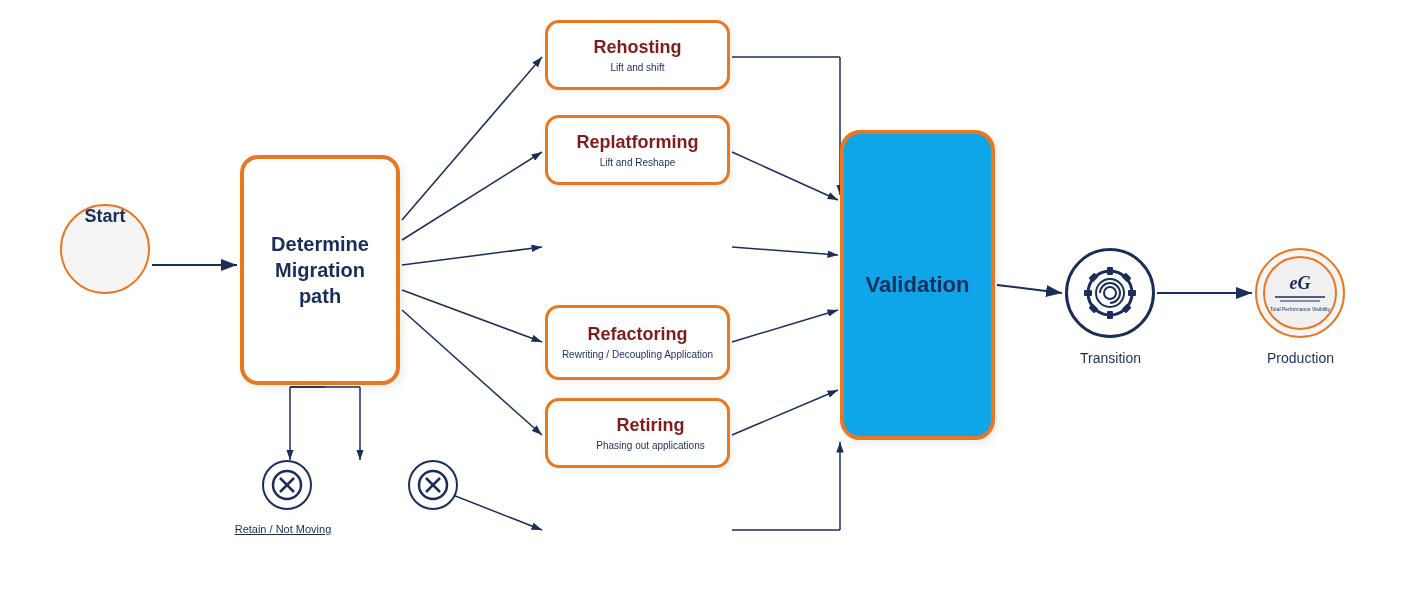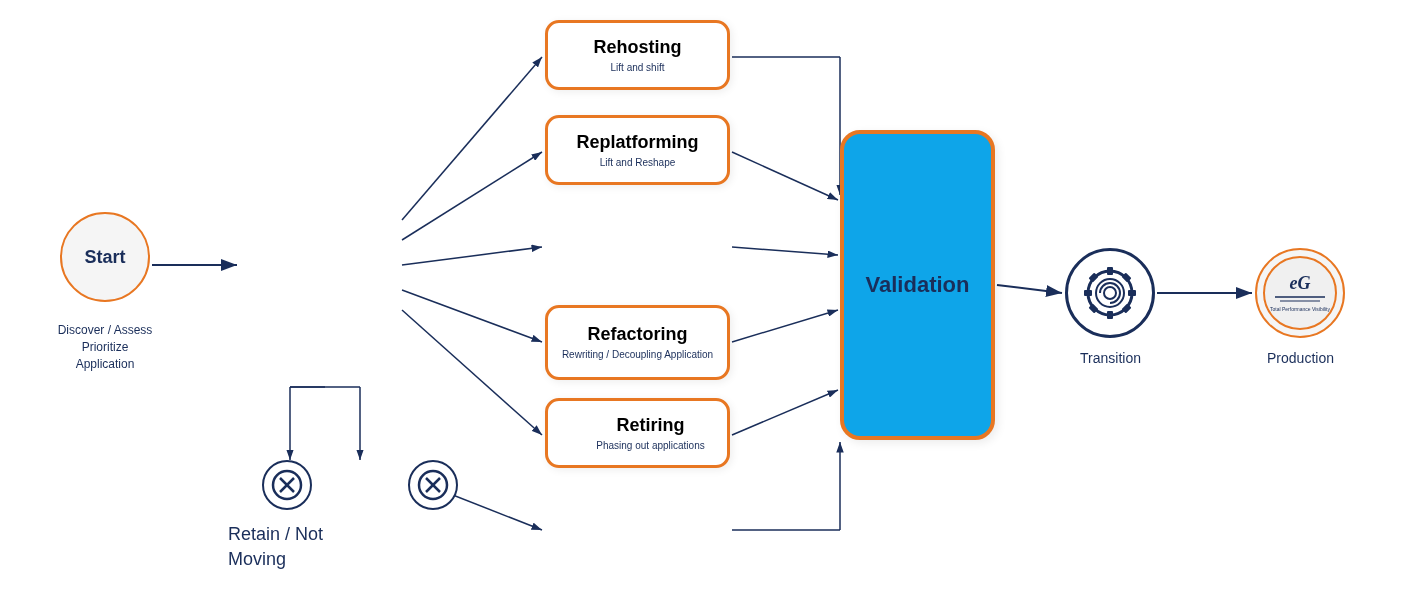--- a/index.html
+++ b/index.html
@@ -14,28 +14,28 @@
     .diagram {
       position: relative;
       width: 1402px;
       height: 596px;
     }
 
     
     .start-circle {
       position: absolute;
       left: 60px;
-      top: 212px;
+      top: 204px;
       width: 90px;
       height: 90px;
       border-radius: 50%;
       border: 2px solid #e87722;
       background: #f5f5f5;
       display: flex;
-      align-items: center;
+      align-items: flex-start;
       justify-content: center;
       font-size: 18px;
       font-weight: bold;
       color: #1a2e5a;
     }
     .start-label {
       position: absolute;
       left: 55px;
       top: 322px;
       width: 100px;
@@ -77,21 +77,21 @@
       flex-direction: column;
       align-items: center;
       justify-content: center;
       text-align: center;
       padding: 8px 10px;
       box-shadow: 2px 2px 8px rgba(0,0,0,0.07);
     }
     .strategy-box .title {
       font-size: 18px;
       font-weight: bold;
-      color: #000000;
+      color: #7f1d1d;
     }
     .strategy-box .subtitle {
       font-size: 10px;
       color: #1a2e5a;
       margin-top: 3px;
       line-height: 1.3;
     }
 
     
     .validation-box {
@@ -172,24 +172,25 @@
       background: #fff;
       display: flex;
       align-items: center;
       justify-content: center;
       font-size: 20px;
       color: #1a2e5a;
       font-weight: bold;
     }
     .retain-label {
       position: absolute;
-      text-align: left;
-      font-size: 18px;
+      text-align: center;
+      font-size: 11px;
       color: #1a2e5a;
       line-height: 1.4;
+      text-decoration: underline;
     }
 
     
     .arrows-svg {
       position: absolute;
       top: 0; left: 0;
       width: 1402px;
       height: 596px;
       pointer-events: none;
     }
@@ -250,25 +251,28 @@
     <line x1="840" y1="530" x2="840" y2="442" stroke="#1a2e5a" stroke-width="1.5" marker-end="url(#arrowhead-sm)"></line>
 
     <line x1="997" y1="285" x2="1062" y2="293" stroke="#1a2e5a" stroke-width="2" marker-end="url(#arrowhead)"></line>
 
     <line x1="1157" y1="293" x2="1252" y2="293" stroke="#1a2e5a" stroke-width="2" marker-end="url(#arrowhead)"></line>
   </svg>
 
   <div class="start-circle">
     <span>Start</span>
   </div>
-  <div class="start-label">
-    <span>Discover / Assess</span><br>
-    <span>Prioritize Application</span>
-  </div>
-
+
+  <div class="migration-box">
+    <div>
+      <div>Determine</div>
+      <div>Migration</div>
+      <div>path</div>
+    </div>
+  </div>
 
   <div class="strategy-box" style="top:20px; left:545px; height:70px;">
     <div class="title">Rehosting</div>
     <div class="subtitle">Lift and shift</div>
   </div>
 
   <div class="strategy-box" style="top:115px; left:545px; height:70px;">
     <div class="title">Replatforming</div>
     <div class="subtitle">Lift and Reshape</div>
   </div>

